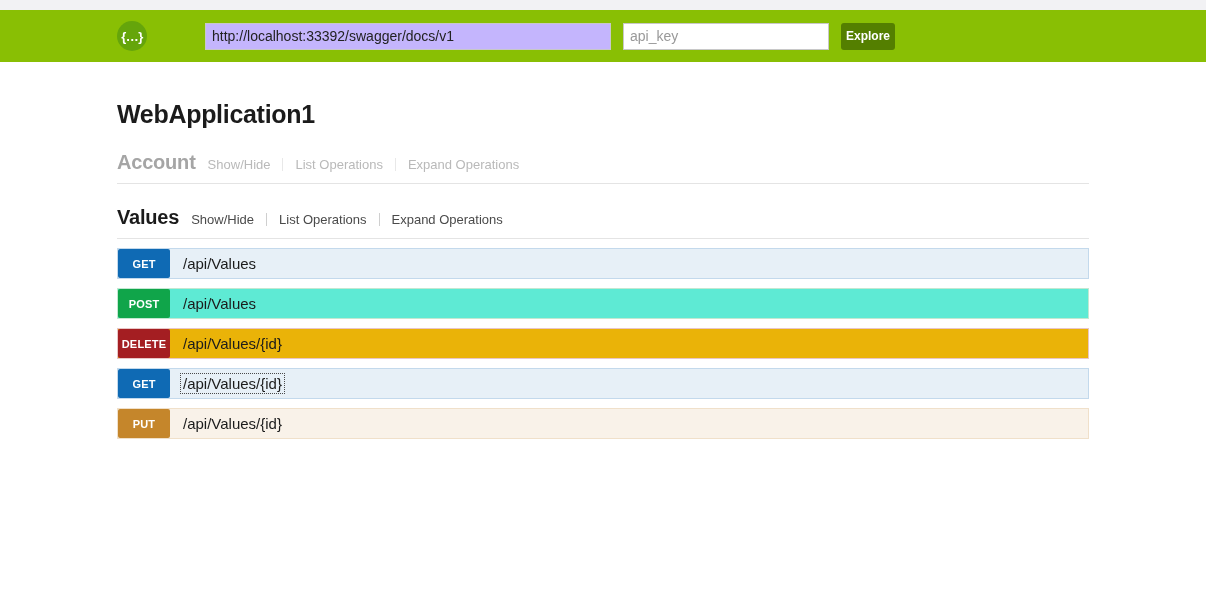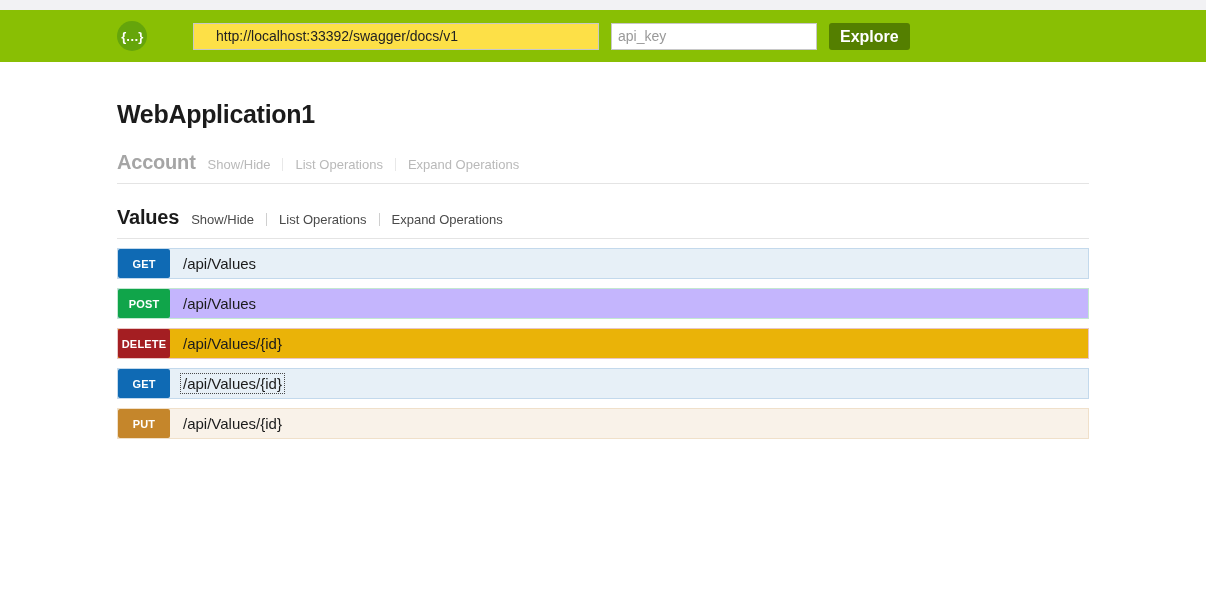--- a/index.html
+++ b/index.html
@@ -54,51 +54,52 @@
   }
   #api-form {
     display: flex;
     align-items: center;
     margin-left: 24px;
   }
   #input-base-url {
     width: 406px;
     height: 27px;
     border: 1px solid #c8c8c8;
-    background: #fde047;
+    background: #c4b5fd;
     font-family: "Liberation Sans", sans-serif;
     font-size: 14px;
     color: #222222;
-    padding: 0 22px;
+    padding: 0 6px;
     outline: none;
     border-radius: 0;
+    margin-left: 12px;
   }
   #input-api-key {
     width: 206px;
     height: 27px;
     margin-left: 12px;
     border: 1px solid #c8c8c8;
     background: #ffffff;
     font-family: "Liberation Sans", sans-serif;
     font-size: 14px;
     color: #222222;
     padding: 0 6px;
     outline: none;
     border-radius: 0;
   }
   #input-api-key::placeholder { color: #999999; }
   #explore-button {
     margin-left: 12px;
     height: 27px;
-    padding: 0 11px;
+    padding: 0 5px;
     background: #547f00;
     color: #ffffff;
     border: none;
     font-family: "Liberation Sans", sans-serif;
-    font-size: 16px;
+    font-size: 12px;
     font-weight: bold;
     border-radius: 3px;
     cursor: pointer;
     line-height: 27px;
   }
 
   
   #content {
     padding: 0 117px;
   }
@@ -187,21 +188,21 @@
     outline: 1px dotted #4a4a4a;
   }
 
   
   .m-get    { background: #0f6ab4; }
   .m-post   { background: #10a54a; }
   .m-delete { background: #a41e22; }
   .m-put    { background: #c5862b; }
 
   .r-get    { background: #e7f0f7; border-color: #c3d9ec; }
-  .r-post   { background: #c4b5fd; border-color: #c3e8d1; }
+  .r-post   { background: #5eead4; border-color: #c3e8d1; }
   .r-delete { background: #eab308; border-color: #e8c6c7; }
   .r-put    { background: #f9f2e9; border-color: #f0e0ca; }
 
   #footer-info {
     margin-top: 29px;
     font-size: 12px;
     color: #bcbcbc;
     letter-spacing: 0.3px;
   }
   #footer-info .version-value {

